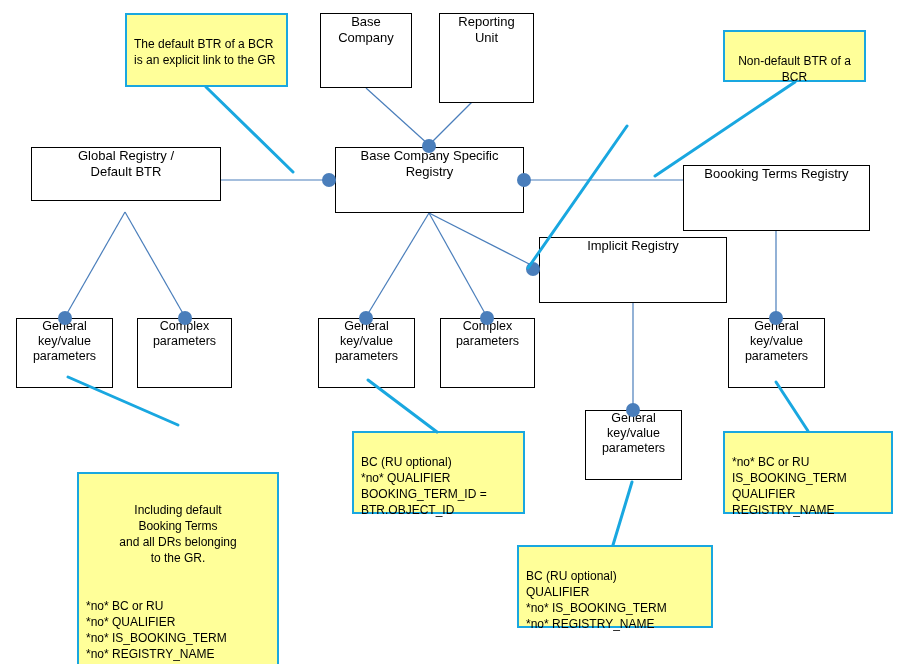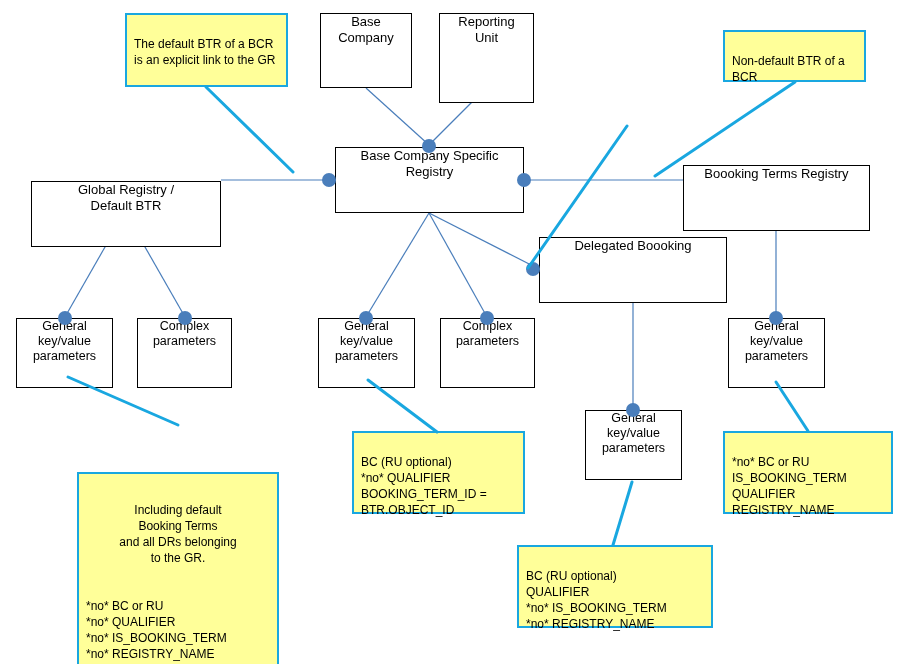--- a/index.html
+++ b/index.html
@@ -84,34 +84,34 @@
   </svg>
 
   <div class="node node-lines" style="left:320px;top:13px;width:92px;height:75px;">
     <span>Base<br>Company</span>
   </div>
 
   <div class="node node-lines" style="left:439px;top:13px;width:95px;height:90px;">
     <span>Reporting<br>Unit</span>
   </div>
 
-  <div class="node node-lines" style="left:31px;top:147px;width:190px;height:66px;margin-top:34px;">
+  <div class="node node-lines" style="left:31px;top:147px;width:190px;height:54px;">
     <span>Global Registry /<br>Default BTR</span>
   </div>
 
   <div class="node node-lines" style="left:335px;top:147px;width:189px;height:66px;">
     <span>Base Company Specific<br>Registry</span>
   </div>
 
   <div class="node node-lines" style="left:683px;top:147px;width:187px;height:66px;margin-top:18px;">
     <span>Boooking Terms Registry</span>
   </div>
 
   <div class="node node-lines" style="left:539px;top:237px;width:188px;height:66px;">
-    <span>Delegated Boooking</span>
+    <span>Implicit Registry</span>
   </div>
 
   <div class="node small node-lines" style="left:16px;top:318px;width:97px;height:70px;">
     <span>General<br>key/value<br>parameters</span>
   </div>
 
   <div class="node small node-lines" style="left:137px;top:318px;width:95px;height:70px;">
     <span>Complex<br>parameters</span>
   </div>
 
@@ -140,21 +140,21 @@
   <div class="dot" style="left:359px;top:311px;"></div>
   <div class="dot" style="left:480px;top:311px;"></div>
   <div class="dot" style="left:769px;top:311px;"></div>
   <div class="dot" style="left:626px;top:403px;"></div>
 
   <div class="note left" style="left:125px;top:13px;width:163px;height:74px;">
     <span>The default BTR of a BCR is an explicit link to the GR</span>
   </div>
 
 
-  <div class="note left" style="left:723px;top:30px;width:143px;height:52px;">
+  <div class="note left" style="left:723px;top:30px;width:143px;height:52px;text-align:center;">
     <span>Non-default BTR of a BCR</span>
   </div>
 
   <div class="note mixed" style="left:77px;top:424px;width:202px;height:231px;padding-top:12px;margin-top:48px;">
     <span class="blk-center">Including  default
 Booking Terms
 and all DRs belonging
 to the GR.</span>
     <span class="blk-left" style="margin-top:16px;">*no* BC or RU
 *no* QUALIFIER

